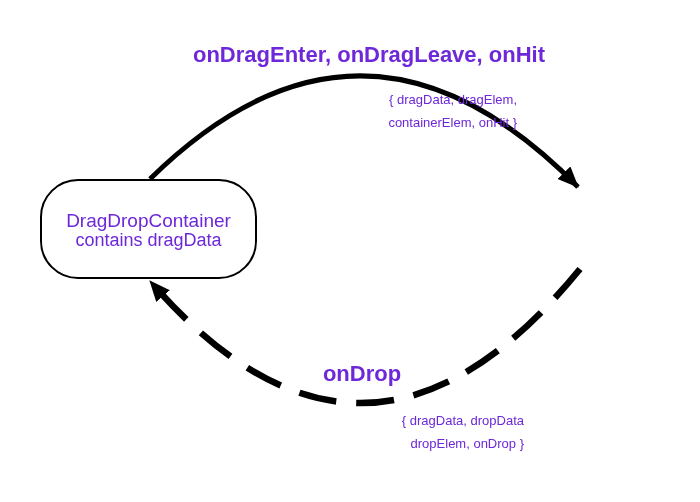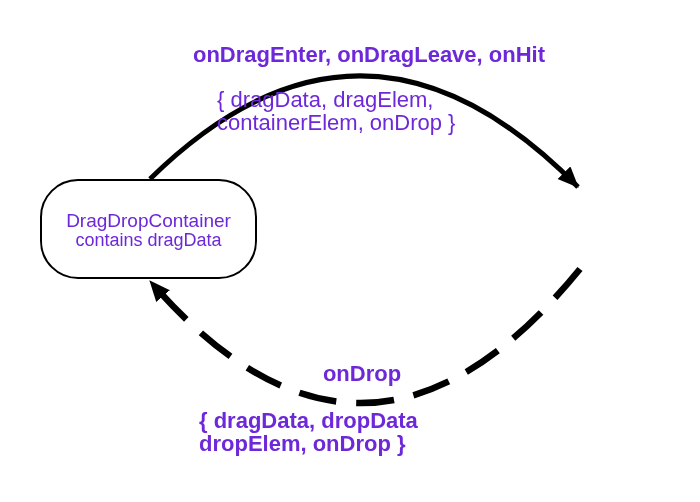--- a/index.html
+++ b/index.html
@@ -72,35 +72,34 @@
     top: 42px;
     width: 400px;
   }
   .edge-label-bottom {
     left: 262px;
     top: 361px;
     width: 200px;
   }
   .edge-params {
     position: absolute;
-    font-size: 22px;
+    font-size: 13px;
     line-height: 23px;
-    text-align: left;
+    text-align: right;
     white-space: nowrap;
   }
   .edge-params-top {
     left: 217px;
     top: 88px;
     width: 300px;
   }
   .edge-params-bottom {
-    left: 199px;
+    left: 224px;
     top: 409px;
     width: 300px;
-    font-weight: bold;
   }
 </style>
 </head>
 <body>
 
 <div class="canvas">
 
   <svg class="edges-layer" width="700" height="502" viewBox="0 0 700 502" xmlns="http://www.w3.org/2000/svg">
     <defs>
       <marker id="arrowhead" markerUnits="userSpaceOnUse" markerWidth="24" markerHeight="20" refX="20" refY="9" orient="auto">
@@ -108,21 +107,21 @@
       </marker>
     </defs>
     <path d="M150,179 Q364,-31 578,187" fill="none" stroke="#000000" stroke-width="5" marker-end="url(#arrowhead)"></path>
     <path d="M580,269 Q366,531 150,281" fill="none" stroke="#000000" stroke-width="6.5" stroke-dasharray="38 20" marker-end="url(#arrowhead)"></path>
   </svg>
 
   <div class="edge-label edge-label-top">onDragEnter, onDragLeave, onHit</div>
 
   <div class="edge-params edge-params-top">
     <div>{ dragData, dragElem,</div>
-    <div>containerElem, onDrop }</div>
+    <div>containerElem, onHit }</div>
   </div>
 
   <div class="node node-left">
     <div class="node-title">DragDropContainer</div>
     <div class="node-subtitle">contains dragData</div>
   </div>
 
 
   <div class="edge-label edge-label-bottom">onDrop</div>
 

